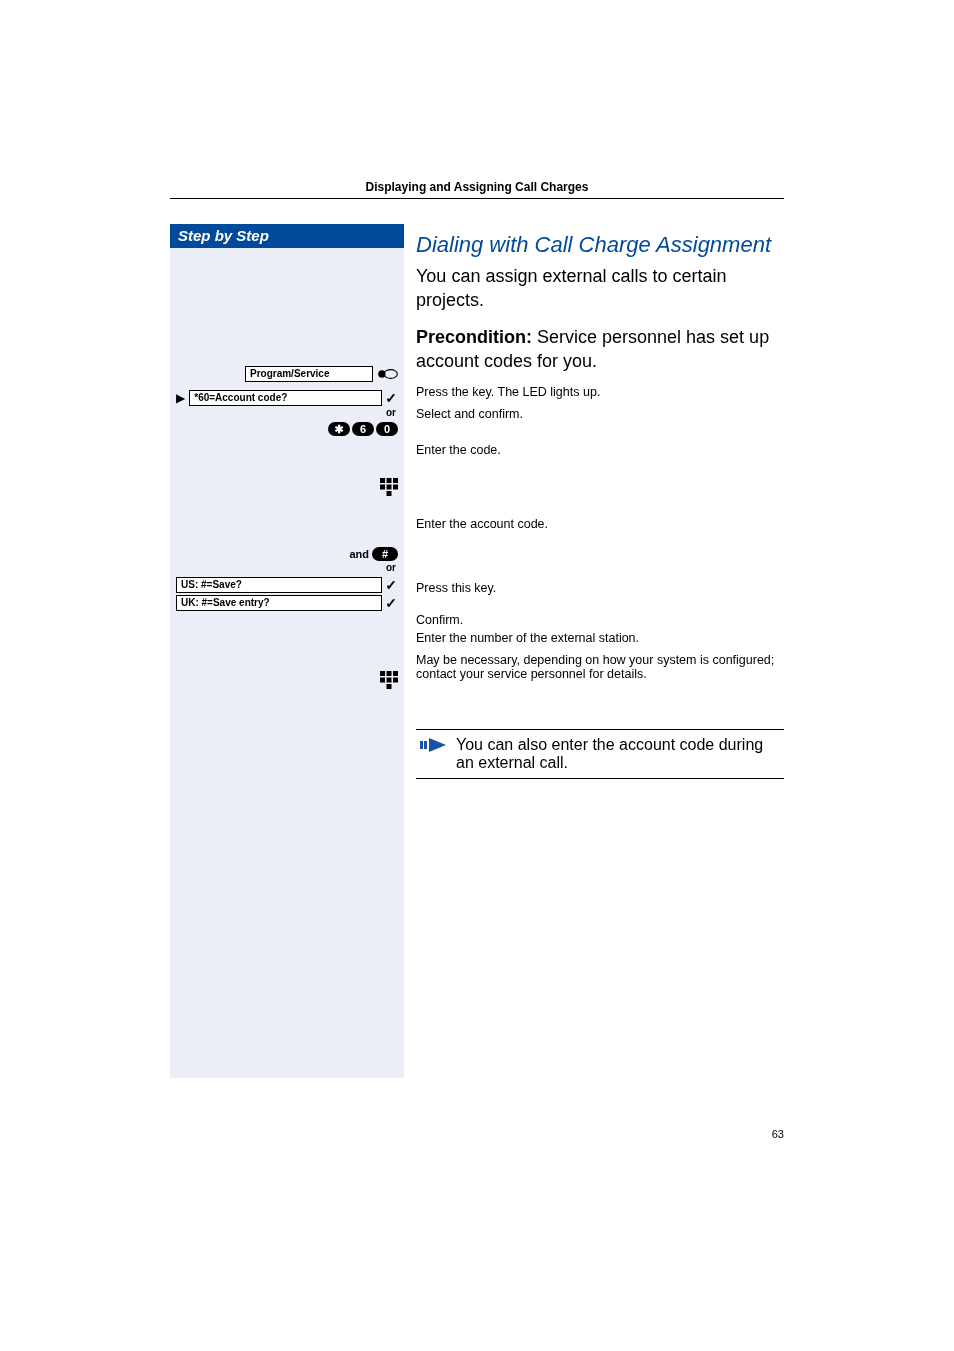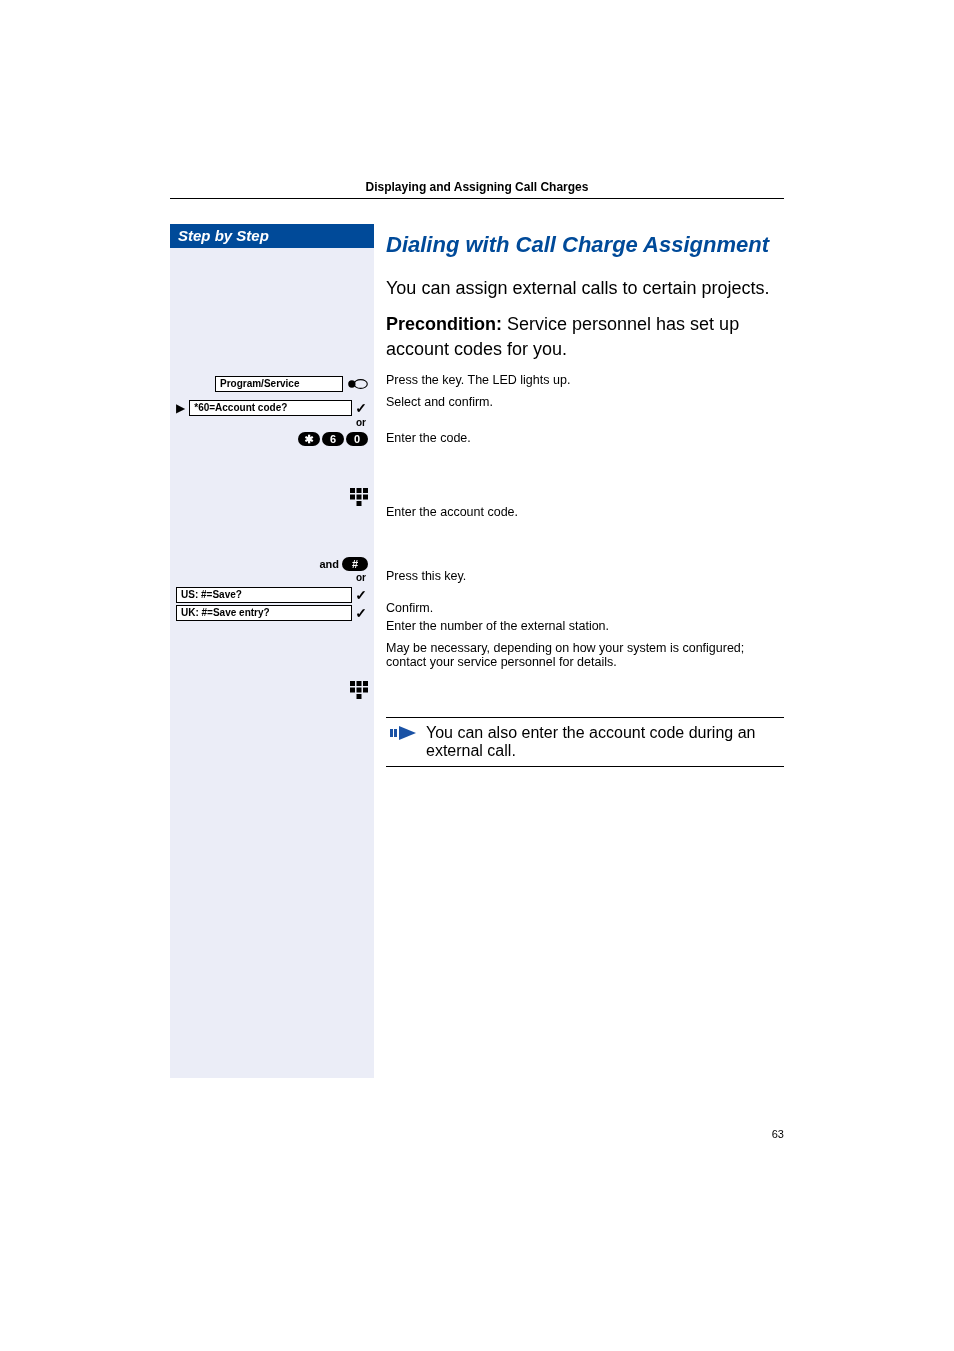--- a/index.html
+++ b/index.html
@@ -22,21 +22,21 @@
   }
   .header-rule {
     border-top: 1px solid #000;
     margin-bottom: 25px;
   }
   .columns {
     display: flex;
     align-items: flex-start;
   }
   .left-col {
-    width: 204px;
+    width: 234px;
     flex-shrink: 0;
     margin-right: 12px;
   }
   .right-col {
     flex: 1;
   }
   .sbs-bar {
     background: #004a99;
     color: #fff;
     font-weight: bold;
@@ -110,24 +110,24 @@
     height: 14px;
     border-radius: 7px;
     display: inline-flex;
     align-items: center;
     justify-content: center;
   }
   .keypad-glyph { font-size: 18px; line-height: 18px; }
   .and-row { font-size: 11px; font-weight: bold; }
   .h1 {
     color: #004a99;
-    font-weight: bold;
+    font-weight: normal;
     font-style: italic;
     font-size: 22px;
-    margin: 8px 0 18px 0;
+    margin: 8px 0 6px 0;
   }
   .body {
     font-size: 18px;
     line-height: 1.35;
     margin-bottom: 12px;
   }
   .step {
     font-size: 12.5px;
     margin-bottom: 8px;
   }
@@ -163,21 +163,21 @@
 
   <div class="columns">
 
     <div class="left-col">
       <div class="sbs-bar">Step by Step</div>
       <div class="left-blank">
         <div class="left-inner">
 
           <div style="height:108px;"></div>
 
-          <div class="guide-row" style="margin-bottom:8px;margin-top:10px;">
+          <div class="guide-row" style="margin-bottom:8px;">
             <span class="display-box" style="flex:0 0 auto;width:118px;">Program/Service</span>
             <span class="led">
               <svg viewBox="0 0 30 16" width="28" height="14">
                 <circle cx="8" cy="8" r="5" fill="#000"></circle>
                 <ellipse cx="20" cy="8" rx="9" ry="6" fill="none" stroke="#000" stroke-width="1.5"></ellipse>
               </svg>
             </span>
           </div>
 
           <div class="guide-row">

